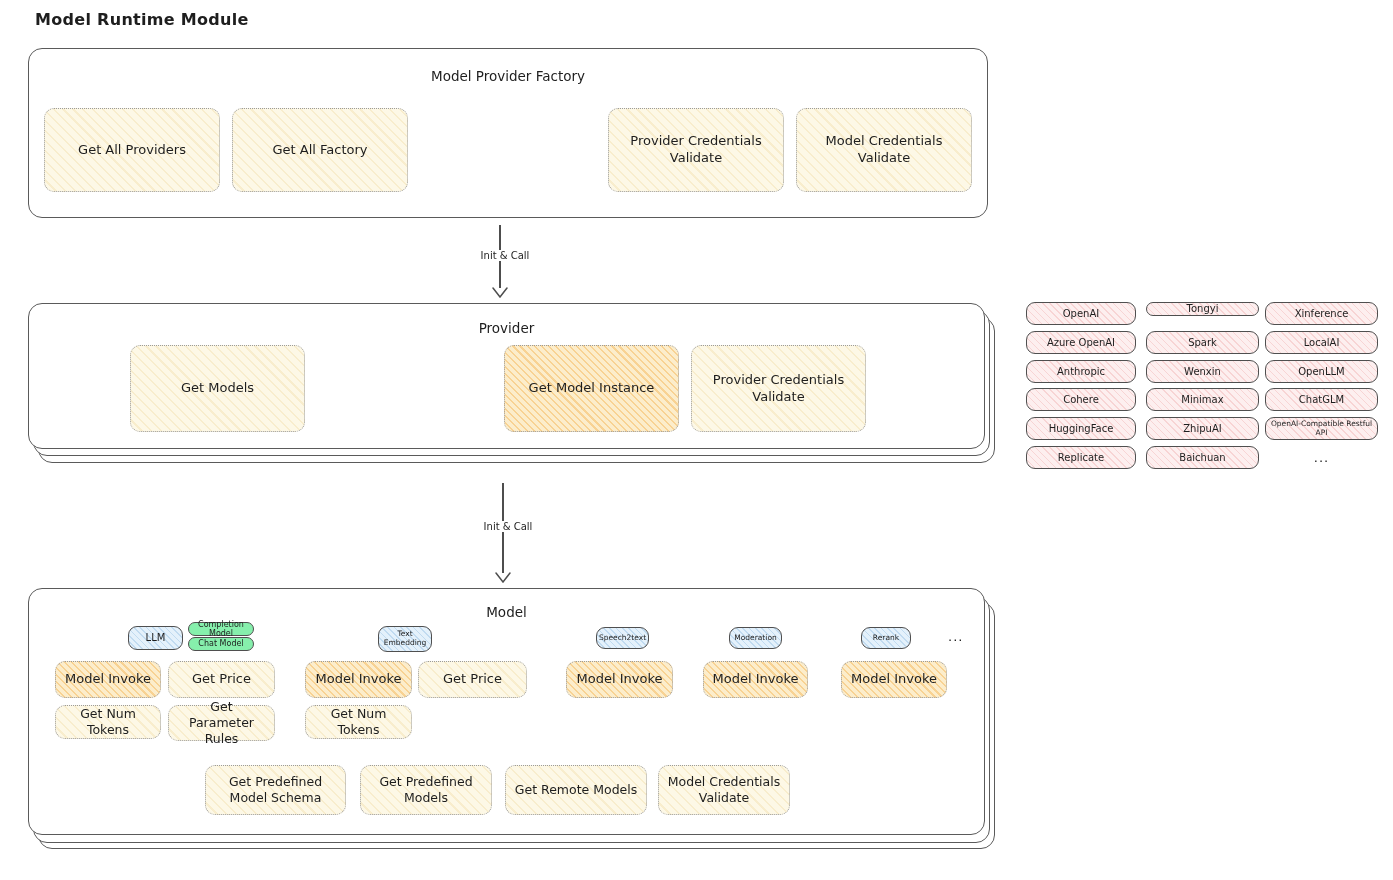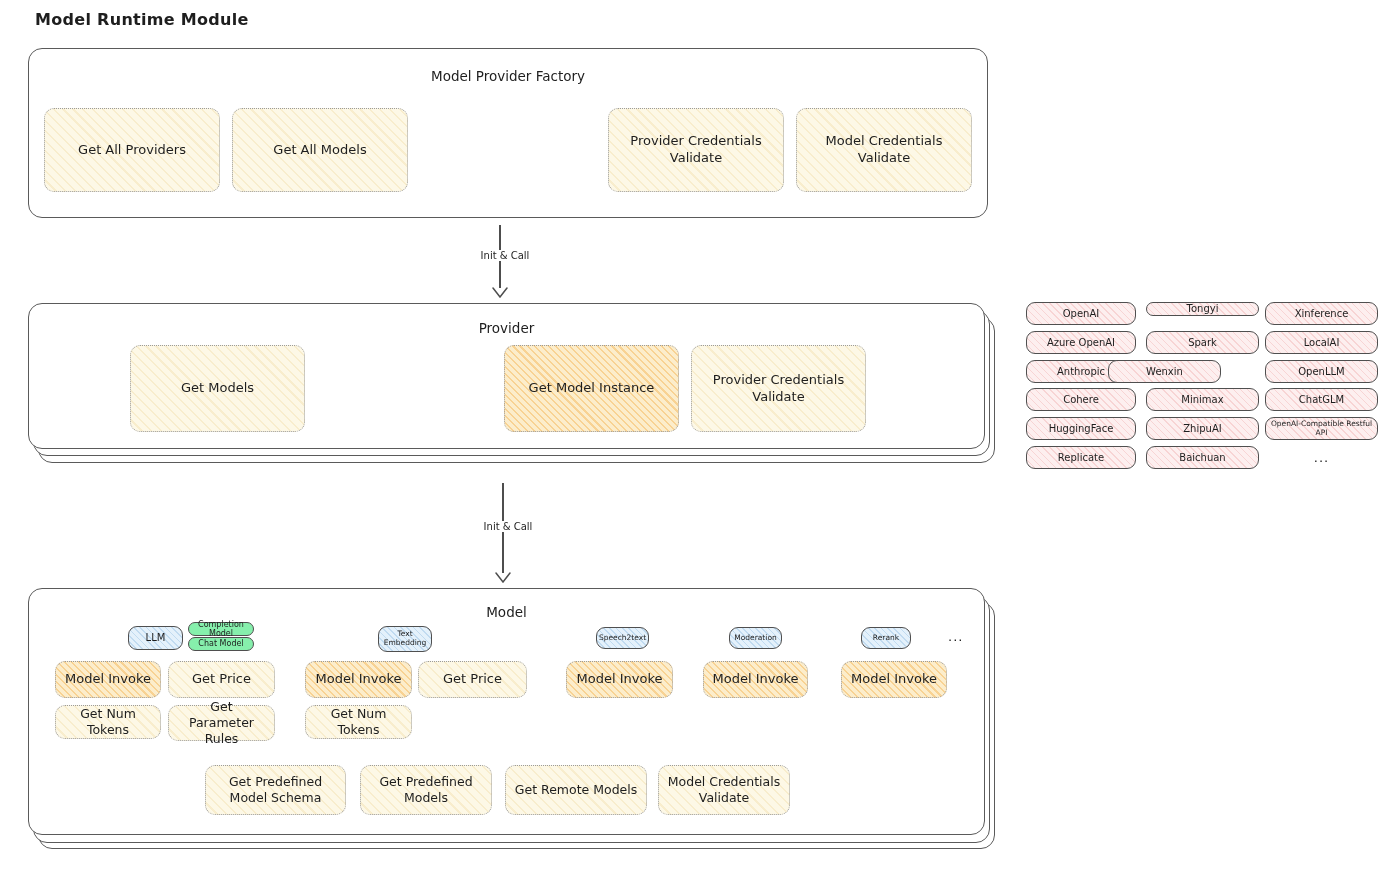--- a/index.html
+++ b/index.html
@@ -42,21 +42,21 @@
 <body>
 
 <div class="canvas">
 
   <div class="page-title">Model Runtime Module</div>
 
   <div class="frame main" style="left:28px; top:48px; width:960px; height:170px;"></div>
   <div class="frame-title" style="left:28px; top:68px; width:960px;">Model Provider Factory</div>
 
   <div class="node yellow" style="left:44px;  top:108px; width:176px; height:84px;">Get All Providers</div>
-  <div class="node yellow" style="left:232px; top:108px; width:176px; height:84px;">Get All Models</div>
+  <div class="node yellow" style="left:232px; top:108px; width:176px; height:84px;">Get All Factory</div>
   <div class="node yellow" style="left:608px; top:108px; width:176px; height:84px;">Provider Credentials Validate</div>
   <div class="node yellow" style="left:796px; top:108px; width:176px; height:84px;">Model Credentials Validate</div>
 
   <div class="arrow-line" style="left:499px; top:225px; height:63px;"></div>
   <div class="arrow-head" style="left:492px; top:283px;">
     <svg width="16" height="11" viewBox="0 0 16 11">
         <path d="M1 1 L8 10 L15 1" fill="none" stroke="#4d4d4d" stroke-width="1.5" stroke-linecap="round"></path>
       </svg>
   </div>
   <div class="arrow-label" style="left:462px; top:250px; width:76px;">Init &amp; Call</div>
@@ -72,21 +72,21 @@
 
   <div class="pill pink" style="left:1026px; top:302px; width:110px; height:23px;">OpenAI</div>
   <div class="pill pink" style="left:1146px; top:302px; width:113px; height:14px;">Tongyi</div>
   <div class="pill pink" style="left:1265px; top:302px; width:113px; height:23px;">Xinference</div>
 
   <div class="pill pink" style="left:1026px; top:331px; width:110px; height:23px;">Azure OpenAI</div>
   <div class="pill pink" style="left:1146px; top:331px; width:113px; height:23px;">Spark</div>
   <div class="pill pink" style="left:1265px; top:331px; width:113px; height:23px;">LocalAI</div>
 
   <div class="pill pink" style="left:1026px; top:360px; width:110px; height:23px;">Anthropic</div>
-  <div class="pill pink" style="left:1108px; top:360px; width:113px; height:23px;">Wenxin</div>
+  <div class="pill pink" style="left:1146px; top:360px; width:113px; height:23px;">Wenxin</div>
   <div class="pill pink" style="left:1265px; top:360px; width:113px; height:23px;">OpenLLM</div>
 
   <div class="pill pink" style="left:1026px; top:388px; width:110px; height:23px;">Cohere</div>
   <div class="pill pink" style="left:1146px; top:388px; width:113px; height:23px;">Minimax</div>
   <div class="pill pink" style="left:1265px; top:388px; width:113px; height:23px;">ChatGLM</div>
 
   <div class="pill pink" style="left:1026px; top:417px; width:110px; height:23px;">HuggingFace</div>
   <div class="pill pink" style="left:1146px; top:417px; width:113px; height:23px;">ZhipuAI</div>
   <div class="pill pink" style="left:1265px; top:417px; width:113px; height:23px; font-size:7.5px;">OpenAI-Compatible Restful API</div>
 

